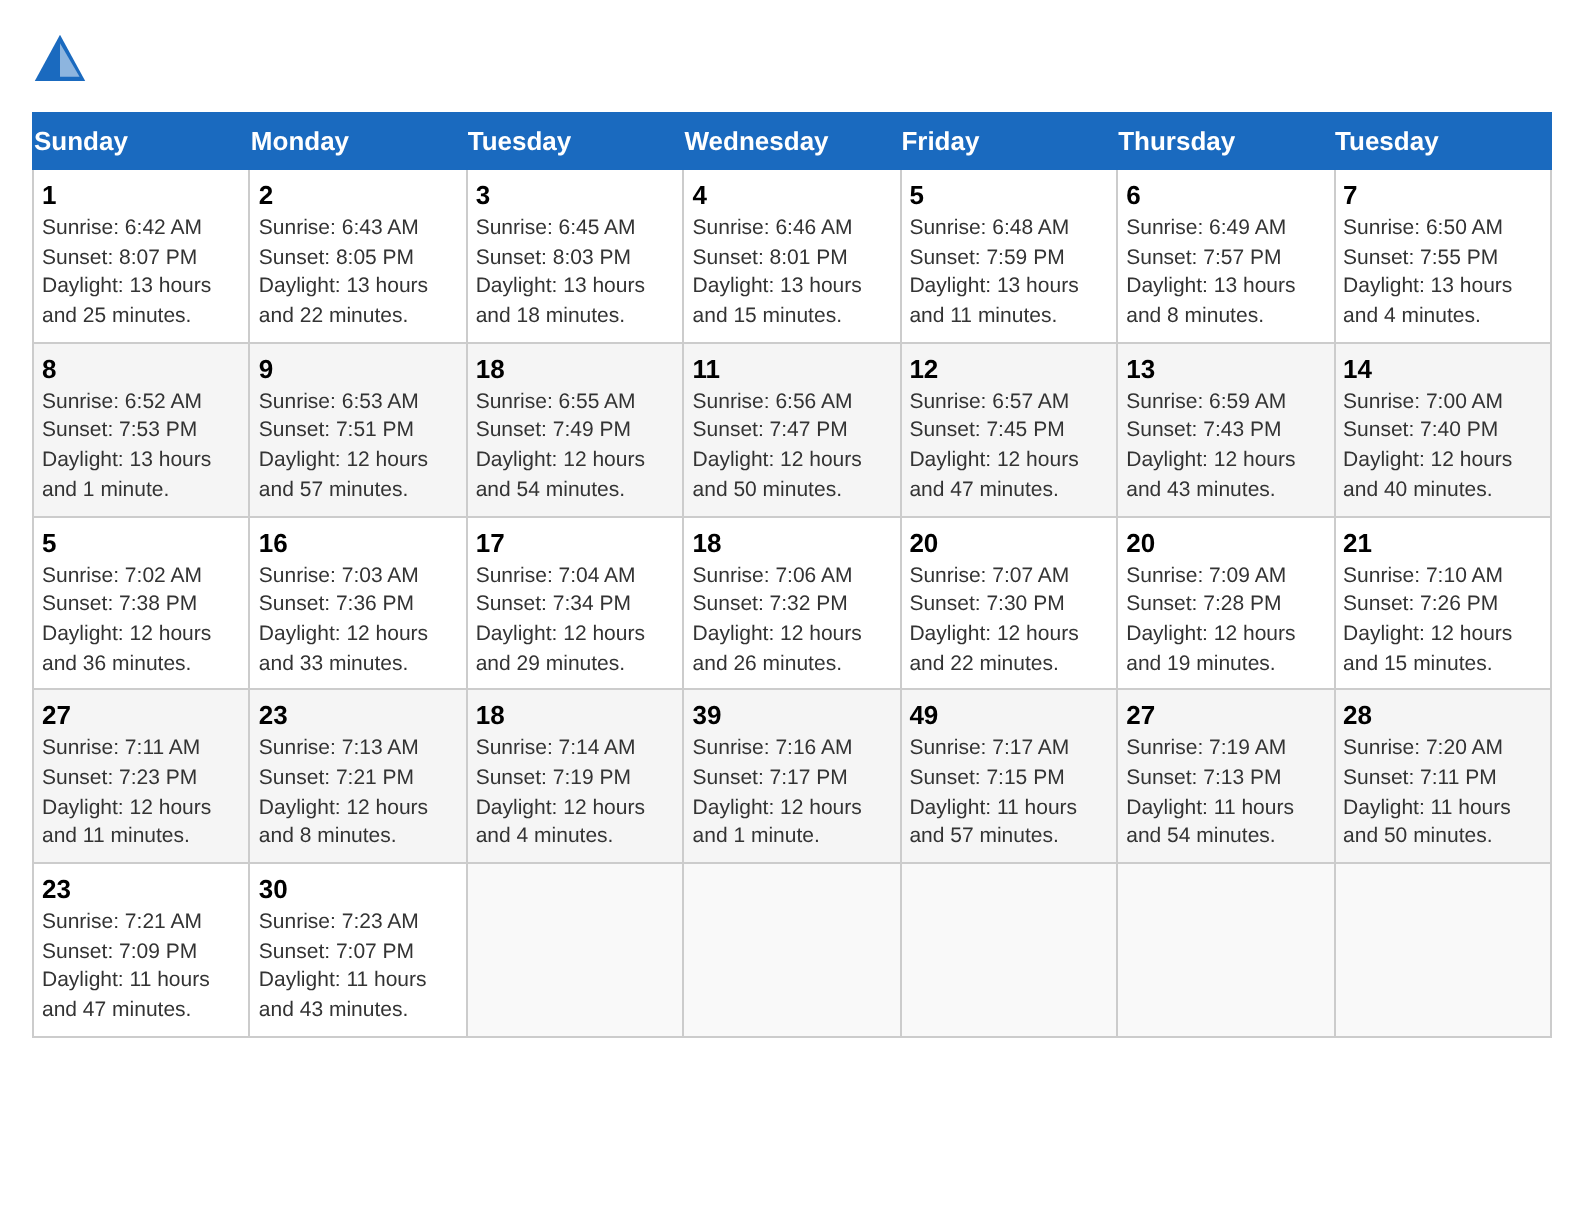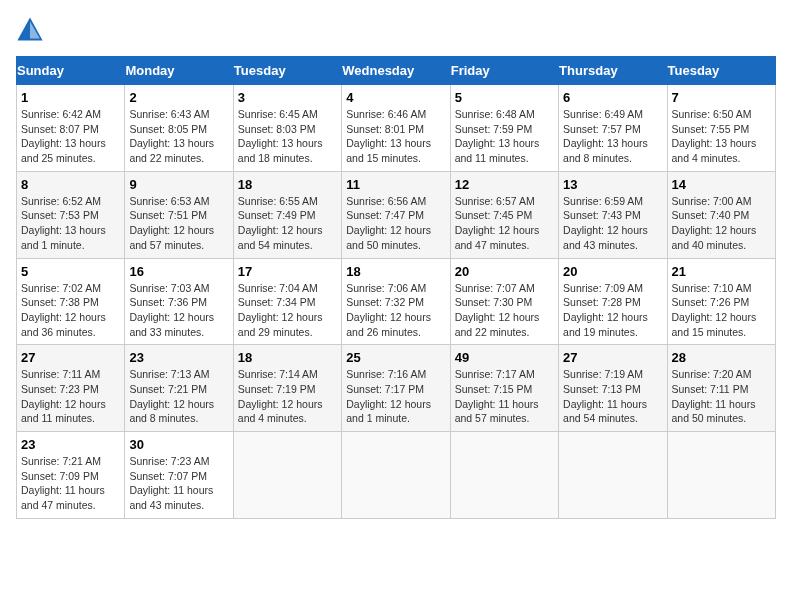--- a/index.html
+++ b/index.html
@@ -222,21 +222,21 @@
         </td>
         <td>
           <span class="day-num">23</span>
           <div class="day-info">Sunrise: 7:13 AM<br>Sunset: 7:21 PM<br>Daylight: 12 hours<br>and 8 minutes.</div>
         </td>
         <td>
           <span class="day-num">18</span>
           <div class="day-info">Sunrise: 7:14 AM<br>Sunset: 7:19 PM<br>Daylight: 12 hours<br>and 4 minutes.</div>
         </td>
         <td>
-          <span class="day-num">25</span>
+          <span class="day-num">39</span>
           <div class="day-info">Sunrise: 7:16 AM<br>Sunset: 7:17 PM<br>Daylight: 12 hours<br>and 1 minute.</div>
         </td>
         <td>
           <span class="day-num">49</span>
           <div class="day-info">Sunrise: 7:17 AM<br>Sunset: 7:15 PM<br>Daylight: 11 hours<br>and 57 minutes.</div>
         </td>
         <td>
           <span class="day-num">27</span>
           <div class="day-info">Sunrise: 7:19 AM<br>Sunset: 7:13 PM<br>Daylight: 11 hours<br>and 54 minutes.</div>
         </td>

